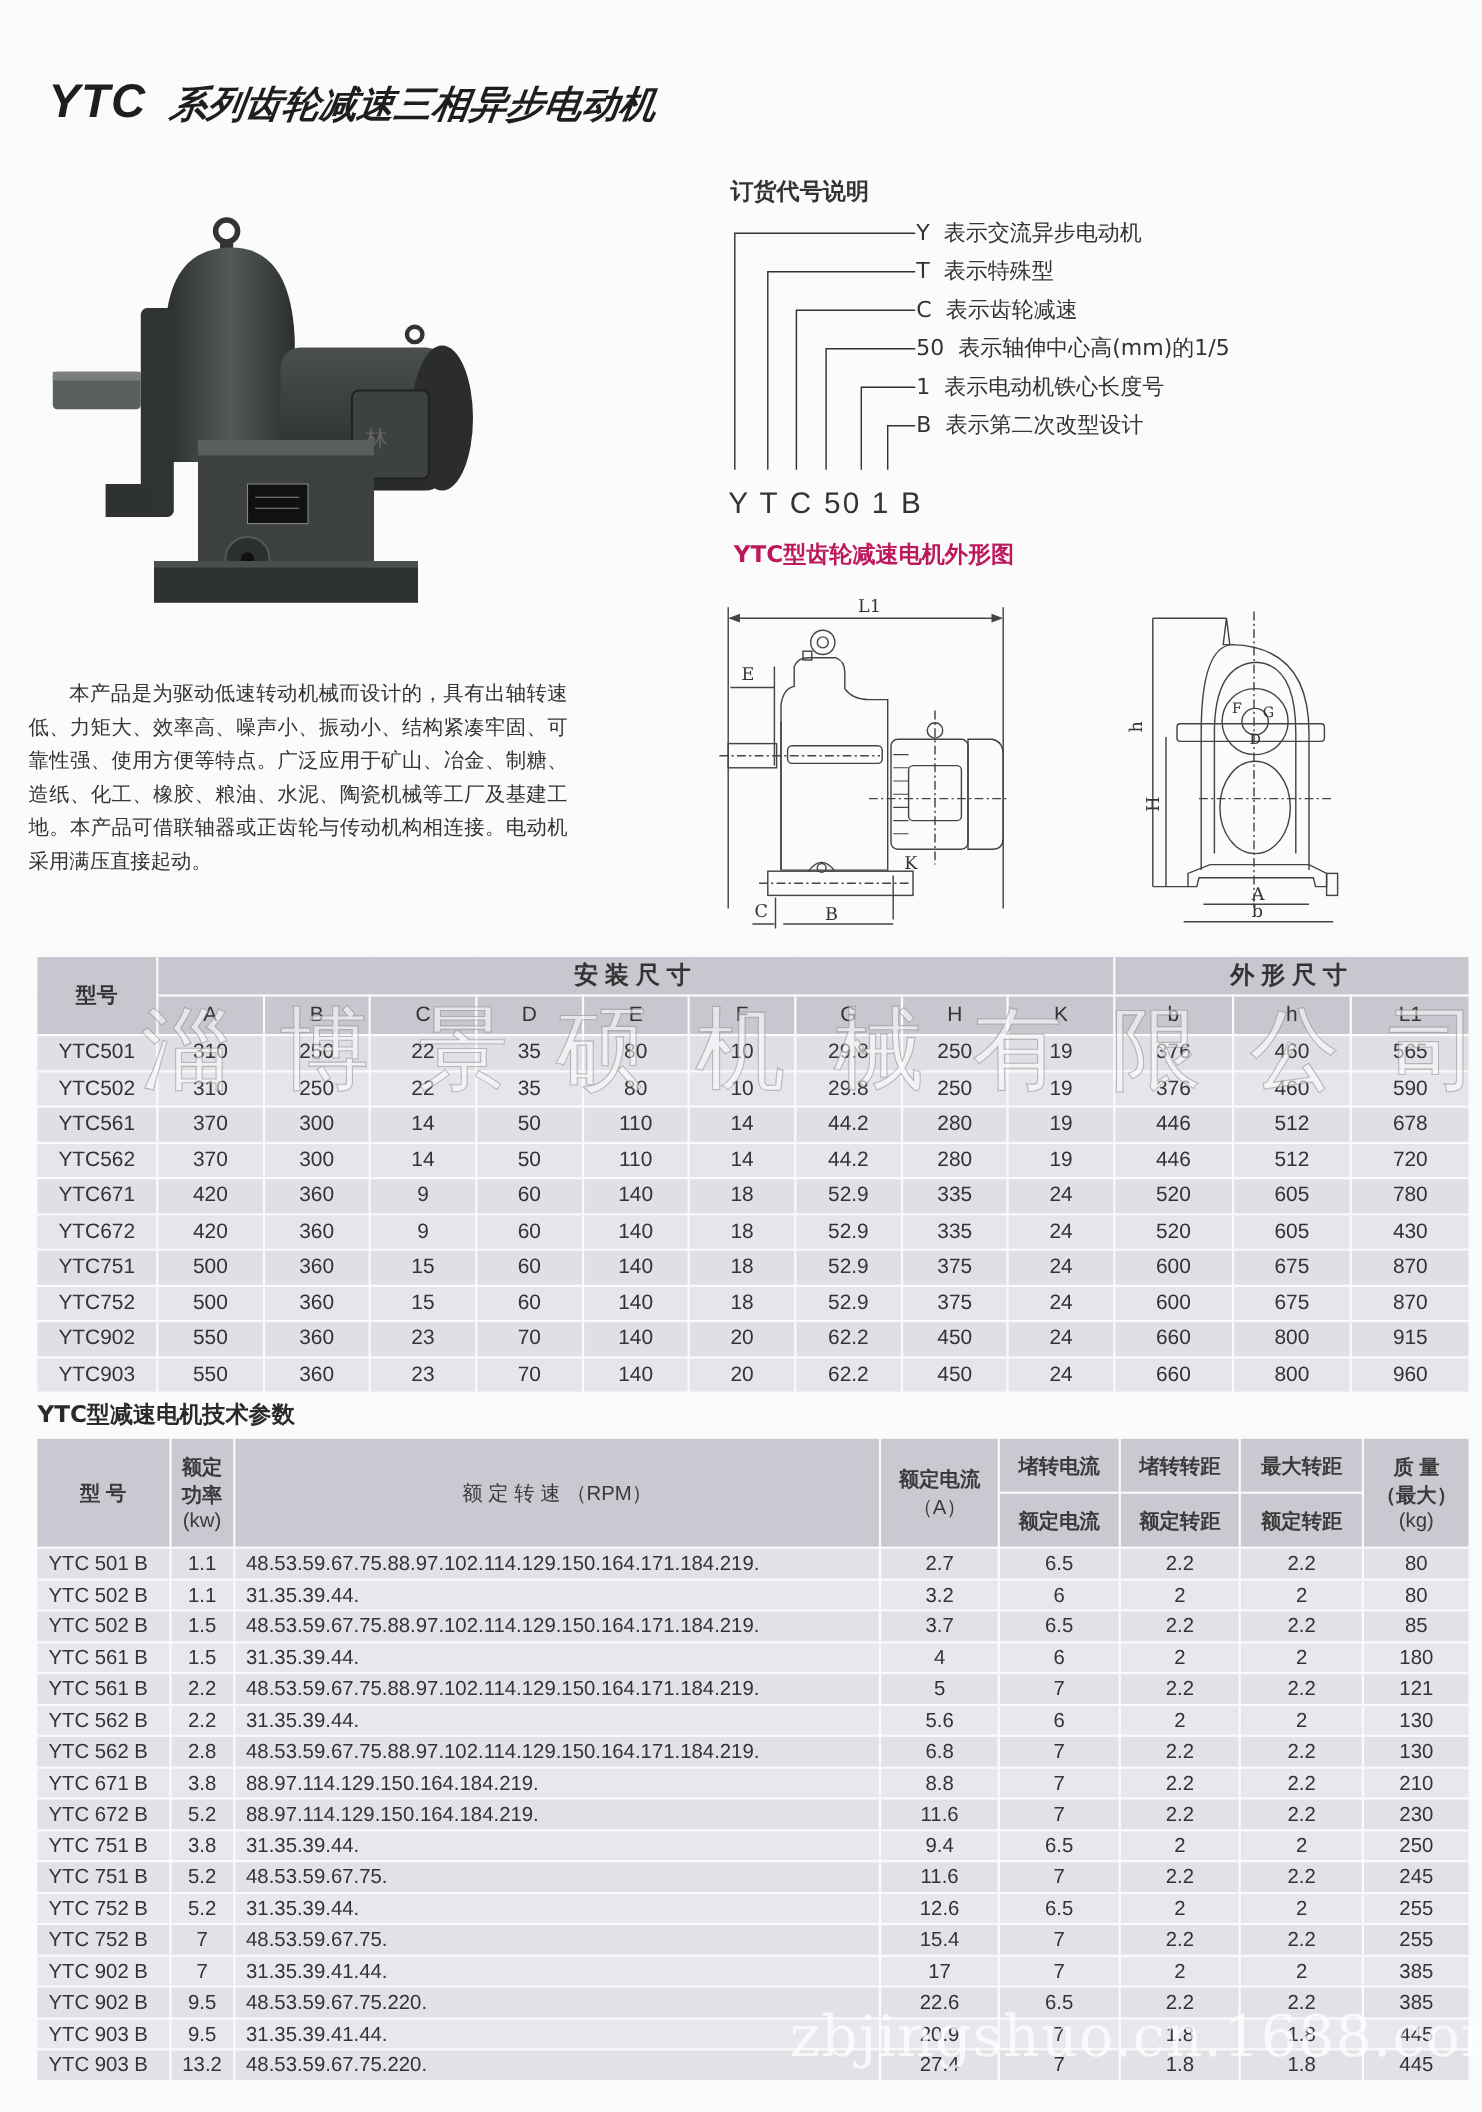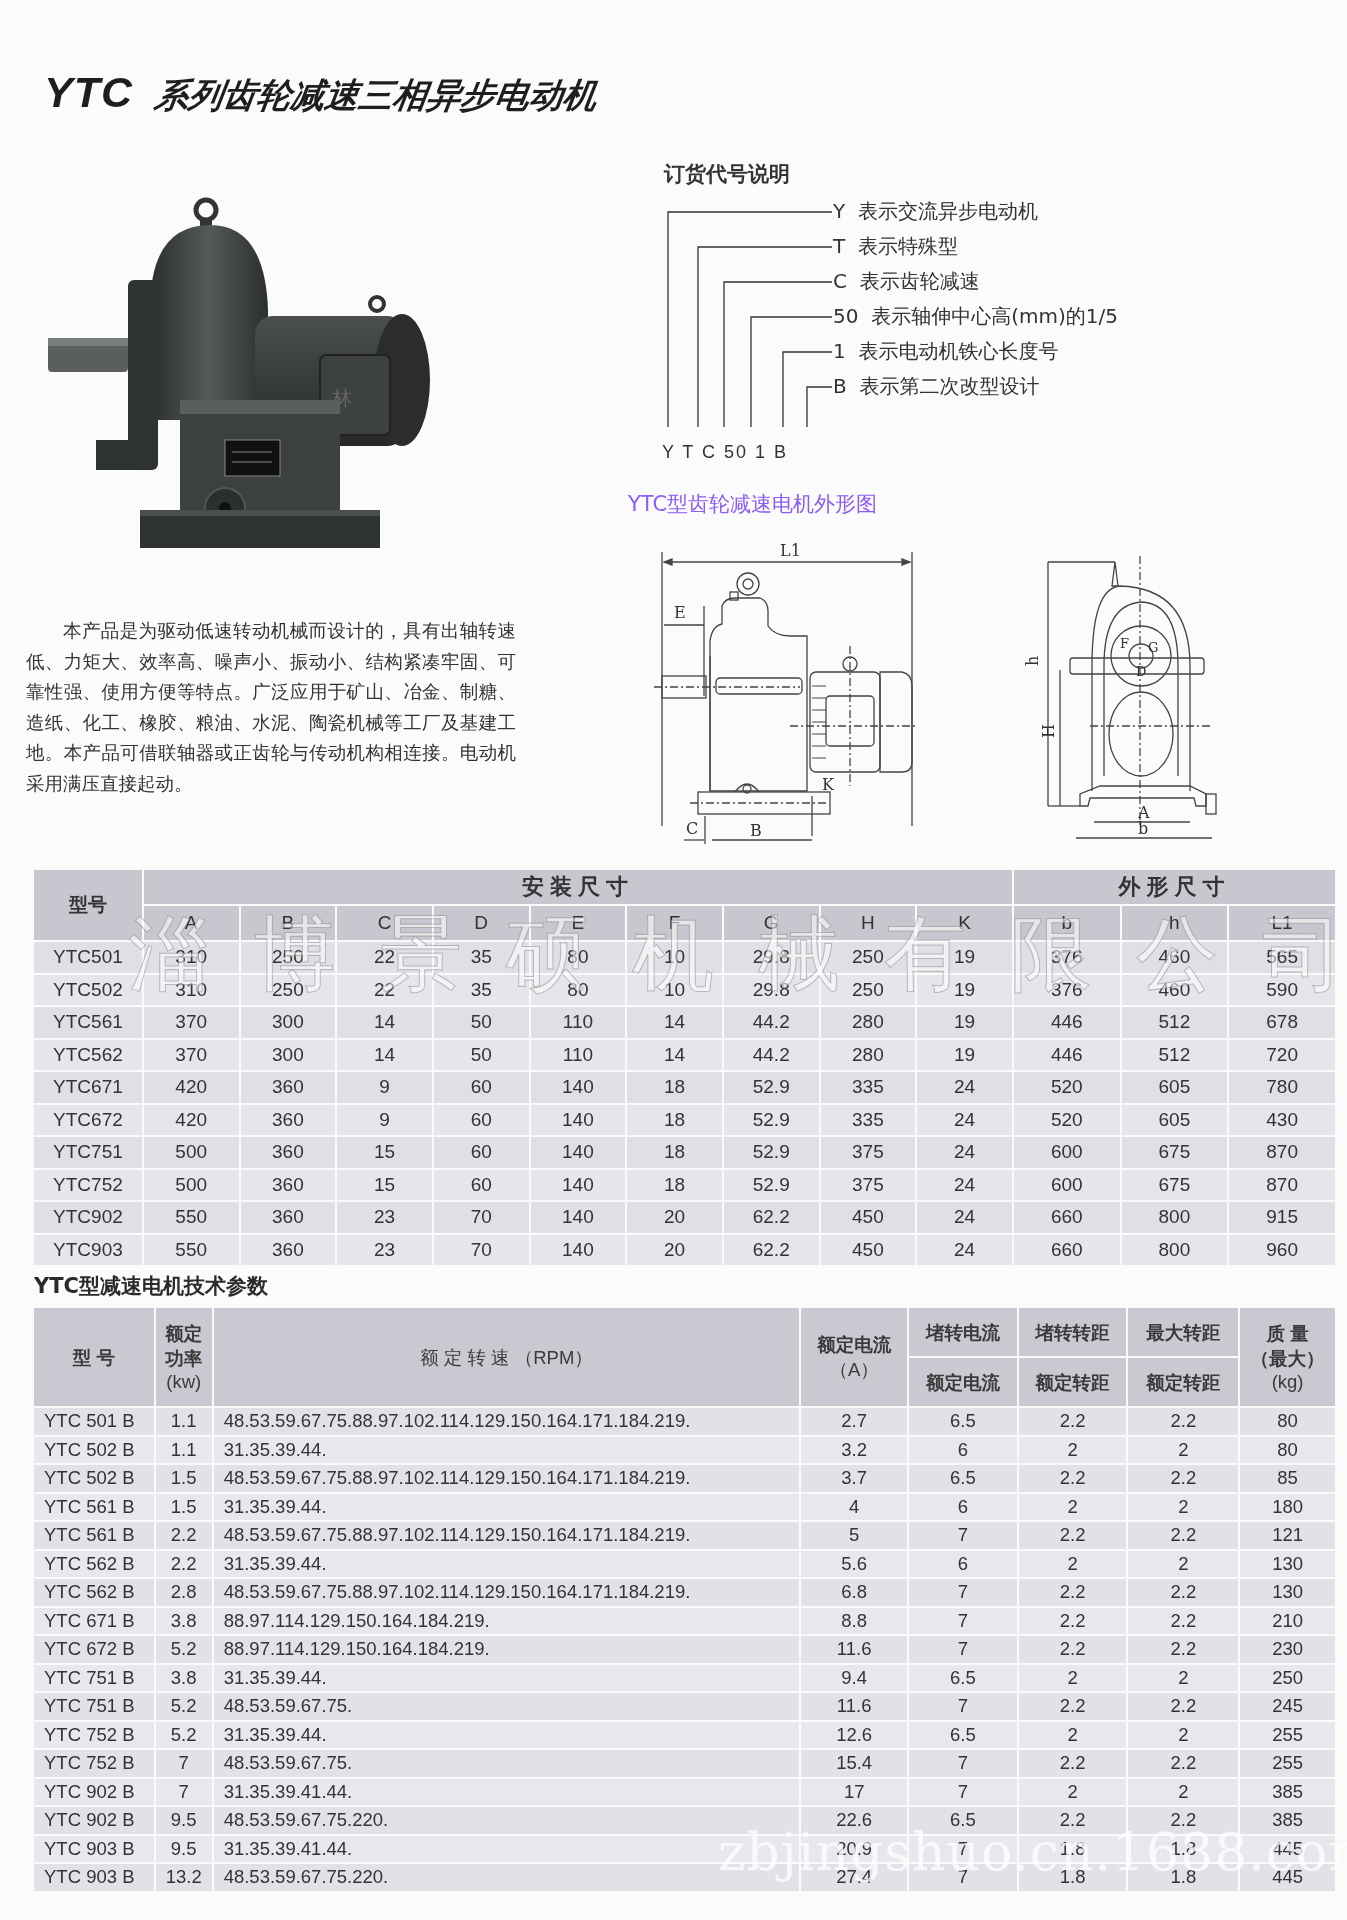--- a/index.html
+++ b/index.html
@@ -15,23 +15,23 @@
   
   .photo { left:40px; top:190px; width:460px; height:380px; }
 
   
   .desc { left:26px; top:616px; width:490px; font-size:18.5px; line-height:30.5px; color:#333; text-indent:2em; text-align:justify; }
 
   
   .order-title { left:664px; top:160px; font-size:21px; font-weight:bold; color:#333; }
   .order-svg { left:660px; top:190px; }
   .order-item { position:absolute; left:833px; font-size:20px; color:#333; white-space:nowrap; }
-  .code-row { left:662px; top:442px; font-size:18px; color:#333; letter-spacing:2px; font-family:"Liberation Sans",sans-serif; }
-
-  .drawing-title { left:628px; top:490px; font-size:21px; font-weight:normal; color:#8b5cf6; }
+  .code-row { left:662px; top:442px; font-size:27px; color:#333; letter-spacing:2px; font-family:"Liberation Sans",sans-serif; }
+
+  .drawing-title { left:667px; top:490px; font-size:21px; font-weight:bold; color:#be185d; }
   .drawings { left:650px; top:526px; }
 
   .section-title { font-size:21px; font-weight:bold; color:#2a2a2a; white-space:nowrap; }
 
   
   table { border-collapse:collapse; position:absolute; font-family:"Liberation Sans",sans-serif; }
   .t1 { left:32px; top:868px; width:1305px; }
   .t1 th, .t1 td { border:2px solid #fafafa; text-align:center; font-size:19px; color:#333; padding:0; }
   .t1 thead th { background:#c7c7cf; font-weight:normal; }
   .t1 thead th.group { height:34px; font-size:22px; font-weight:bold; letter-spacing:6px; }

